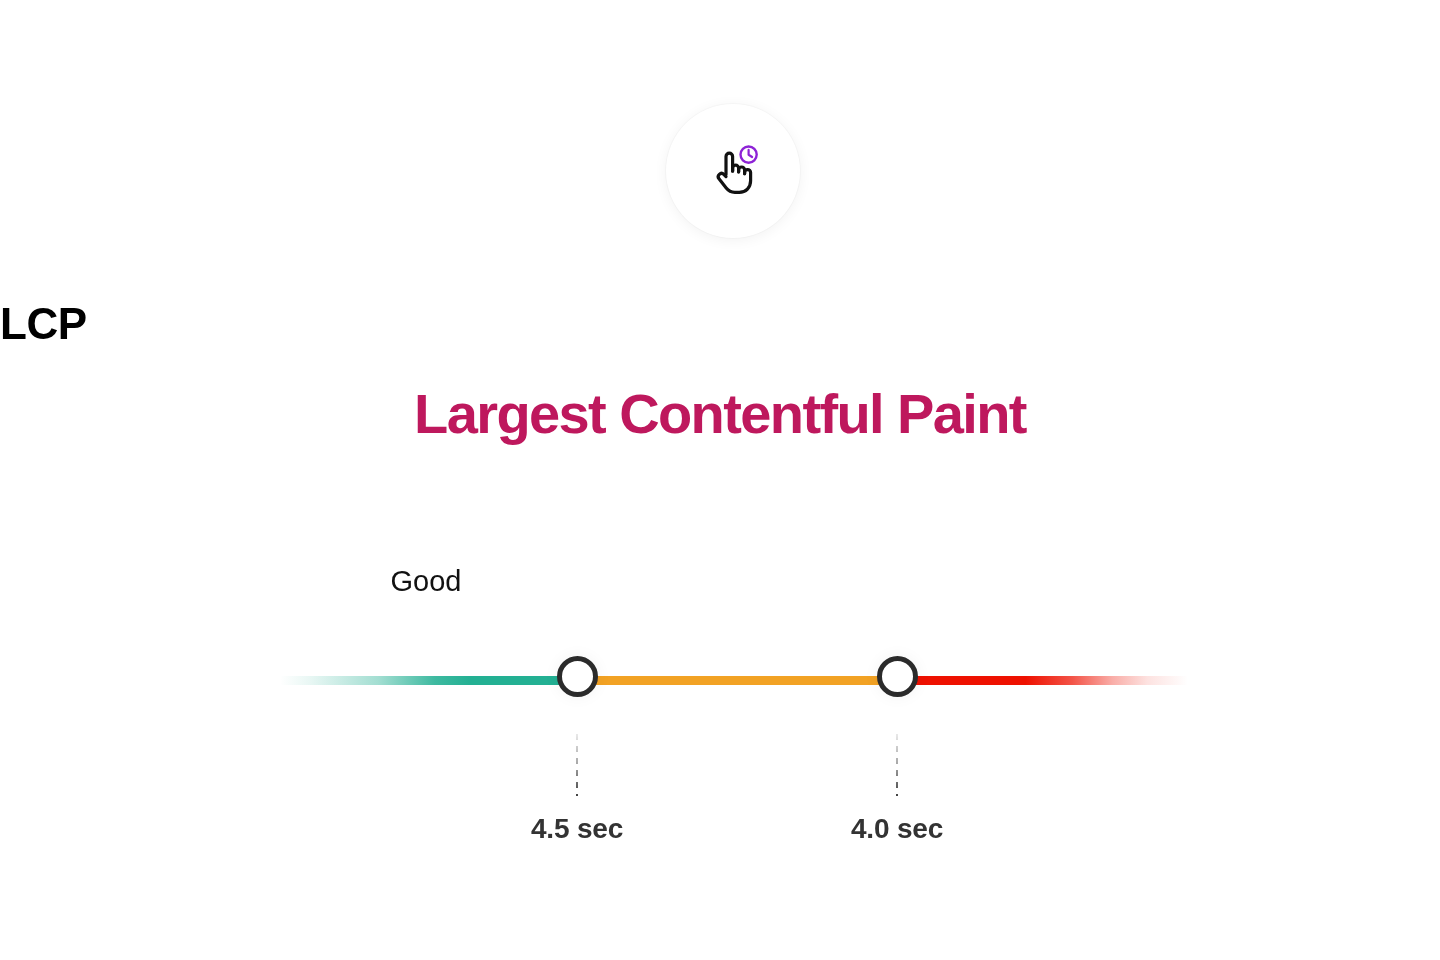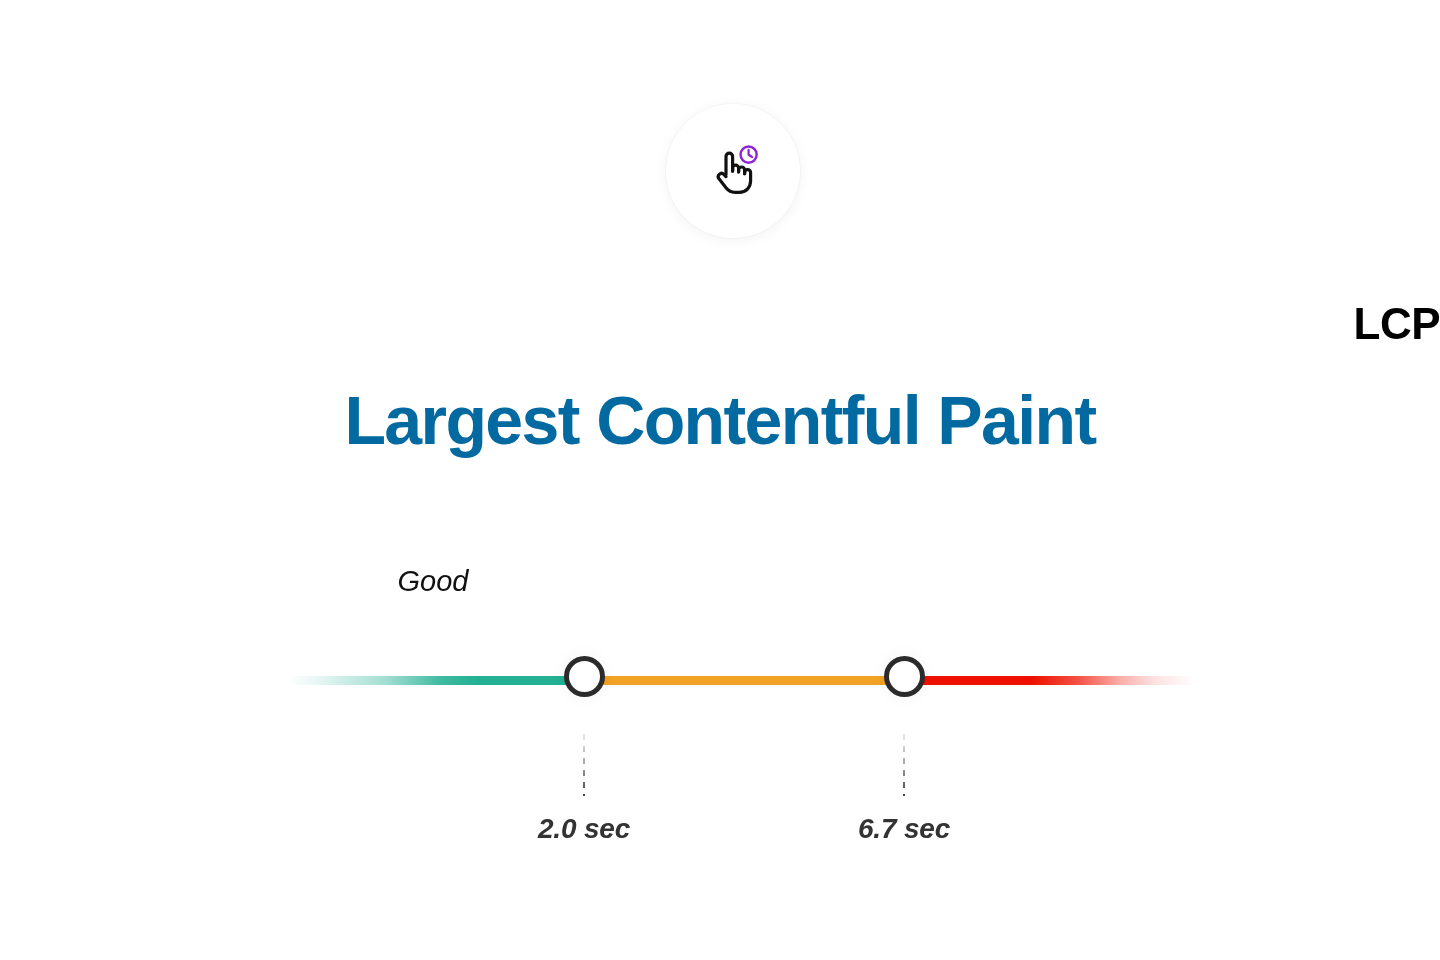--- a/index.html
+++ b/index.html
@@ -35,48 +35,47 @@
     justify-content: center;
   }
   .icon-wrap svg { display: block; }
 
   
   .metric-abbr {
     position: absolute;
     top: 302px;
     left: 0;
     width: 1440px;
-    text-align: right;
+    text-align: left;
     font-size: 44px;
     font-weight: bold;
     color: #000000;
     letter-spacing: -0.5px;
     line-height: 1;
   }
   .metric-title {
     position: absolute;
     top: 385px;
     left: 0;
     width: 1440px;
     text-align: center;
-    font-size: 68px;
+    font-size: 56px;
     font-weight: bold;
-    color: #0369a1;
+    color: #be185d;
     letter-spacing: -1.6px;
     line-height: 1.05;
   }
 
   
   .meter {
     position: absolute;
-    left: 11px;
+    left: 4px;
     top: 530px;
     width: 1384px;
     height: 340px;
-    font-style: italic;
   }
 
   .zone-label {
     position: absolute;
     font-size: 29px;
     font-weight: normal;
     color: #111111;
     line-height: 1.62;
     text-align: center;
     white-space: pre-line;
@@ -211,17 +210,17 @@
       <div class="seg seg-needs"></div>
       <div class="seg seg-poor"></div>
     </div>
 
     <div class="marker marker-1"></div>
     <div class="marker marker-2"></div>
 
     <div class="tick-line tick-1"></div>
     <div class="tick-line tick-2"></div>
 
-    <div class="tick-value value-1">2.0 sec</div>
-    <div class="tick-value value-2">6.7 sec</div>
+    <div class="tick-value value-1">4.5 sec</div>
+    <div class="tick-value value-2">4.0 sec</div>
   </div>
 
 </div>
 
 </body></html>

